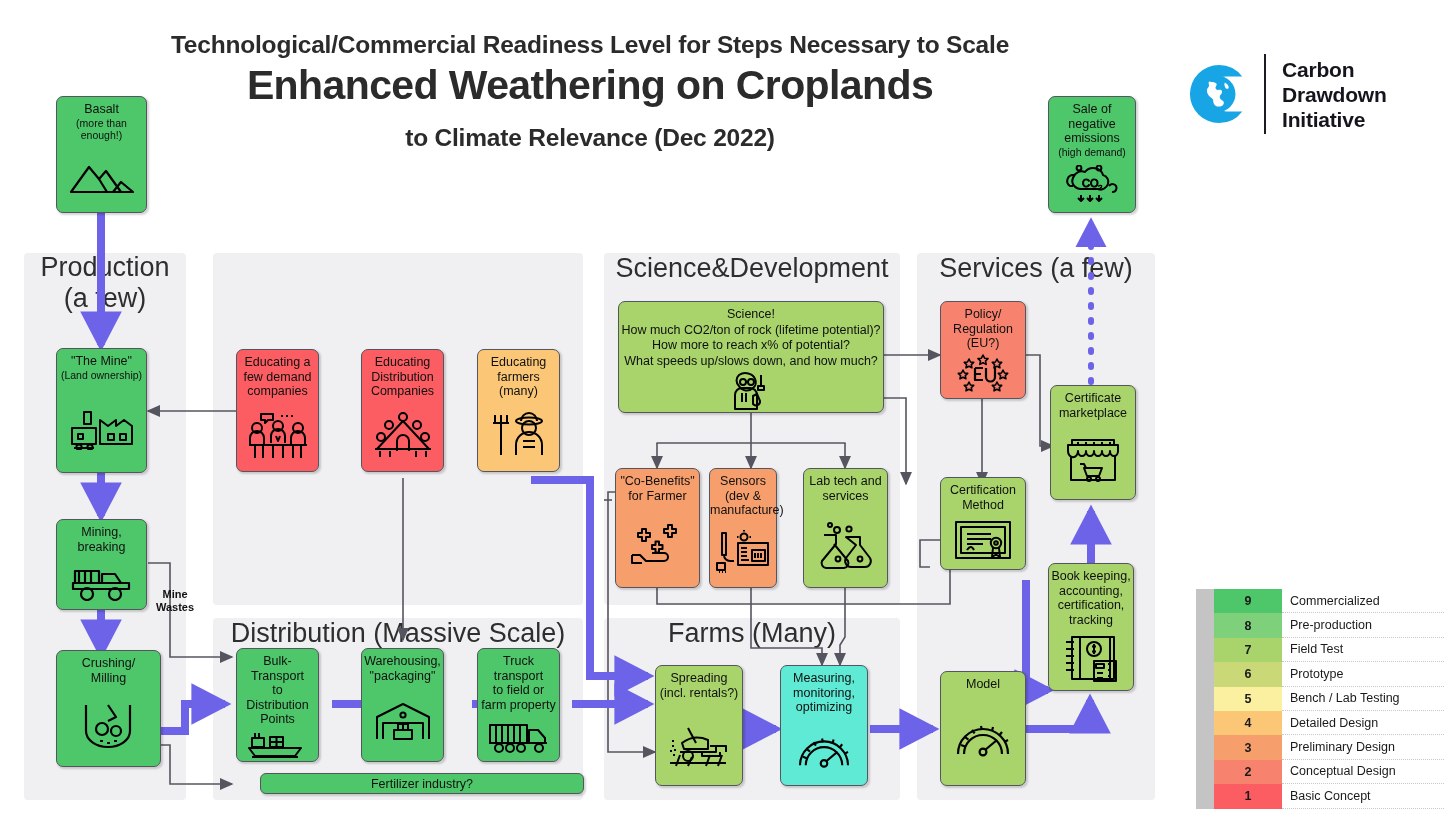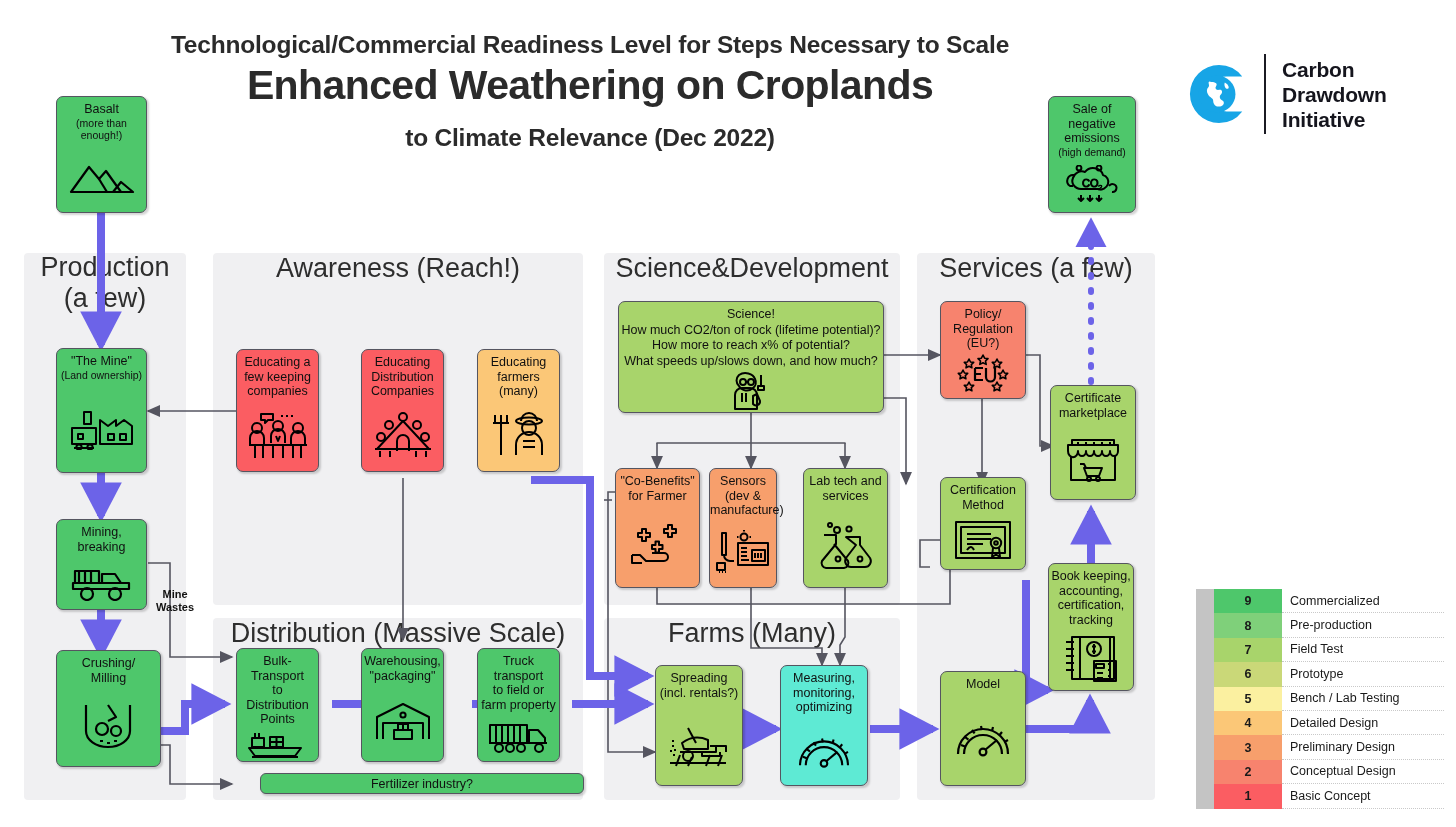--- a/index.html
+++ b/index.html
@@ -84,21 +84,20 @@
   <div class="panel" style="left:213px;top:253px;width:370px;height:352px;"></div>
   <div class="panel" style="left:604px;top:253px;width:296px;height:352px;"></div>
   <div class="panel" style="left:917px;top:253px;width:238px;height:547px;"></div>
   <div class="panel" style="left:213px;top:618px;width:370px;height:182px;"></div>
   <div class="panel" style="left:604px;top:618px;width:296px;height:182px;"></div>
 
   <div class="panel-title two" style="left:24px;top:252px;width:162px;">
     <div>Production</div>
     <div>(a few)</div>
   </div>
-  <div class="panel-title" style="left:213px;top:253px;width:370px;">Awareness (Reach!)</div>
   <div class="panel-title" style="left:604px;top:253px;width:296px;">Science&amp;Development</div>
   <div class="panel-title" style="left:917px;top:253px;width:238px;">Services (a few)</div>
   <div class="panel-title" style="left:213px;top:618px;width:370px;">Distribution (Massive Scale)</div>
   <div class="panel-title" style="left:604px;top:618px;width:296px;">Farms (Many)</div>
 
   <svg id="wires">
     <defs>
       <marker id="ah" markerWidth="9" markerHeight="9" refX="7.5" refY="4.5" orient="auto">
         <path d="M0,0.8 L8.5,4.5 L0,8.2 Z" fill="#555560"></path>
       </marker>
@@ -239,21 +238,21 @@
   </div>
 
   <div style="position:absolute;left:152px;top:588px;width:46px;text-align:center;font-size:11px;font-weight:bold;line-height:13px;color:#111;">
     <span>Mine</span><br>
     <span>Wastes</span>
   </div>
 
   <div class="node trl1" style="left:236px;top:349px;width:83px;height:123px;">
     <div class="cap">
       <span>Educating a</span><br>
-      <span>few keeping</span><br>
+      <span>few demand</span><br>
       <span>companies</span>
     </div>
     <div class="gfx">
       <svg width="62" height="50" viewBox="0 0 62 50">
           <g fill="none" stroke="#000" stroke-width="2" stroke-linejoin="round">
         <path d="M14 4h12v6h-5l-3 3v-3h-4z"></path>
             <path d="M34 6h2M39 6h2M44 6h2"></path>
         <circle cx="10" cy="18" r="5"></circle>
             <circle cx="31" cy="16" r="5"></circle>
             <circle cx="51" cy="18" r="5"></circle>

